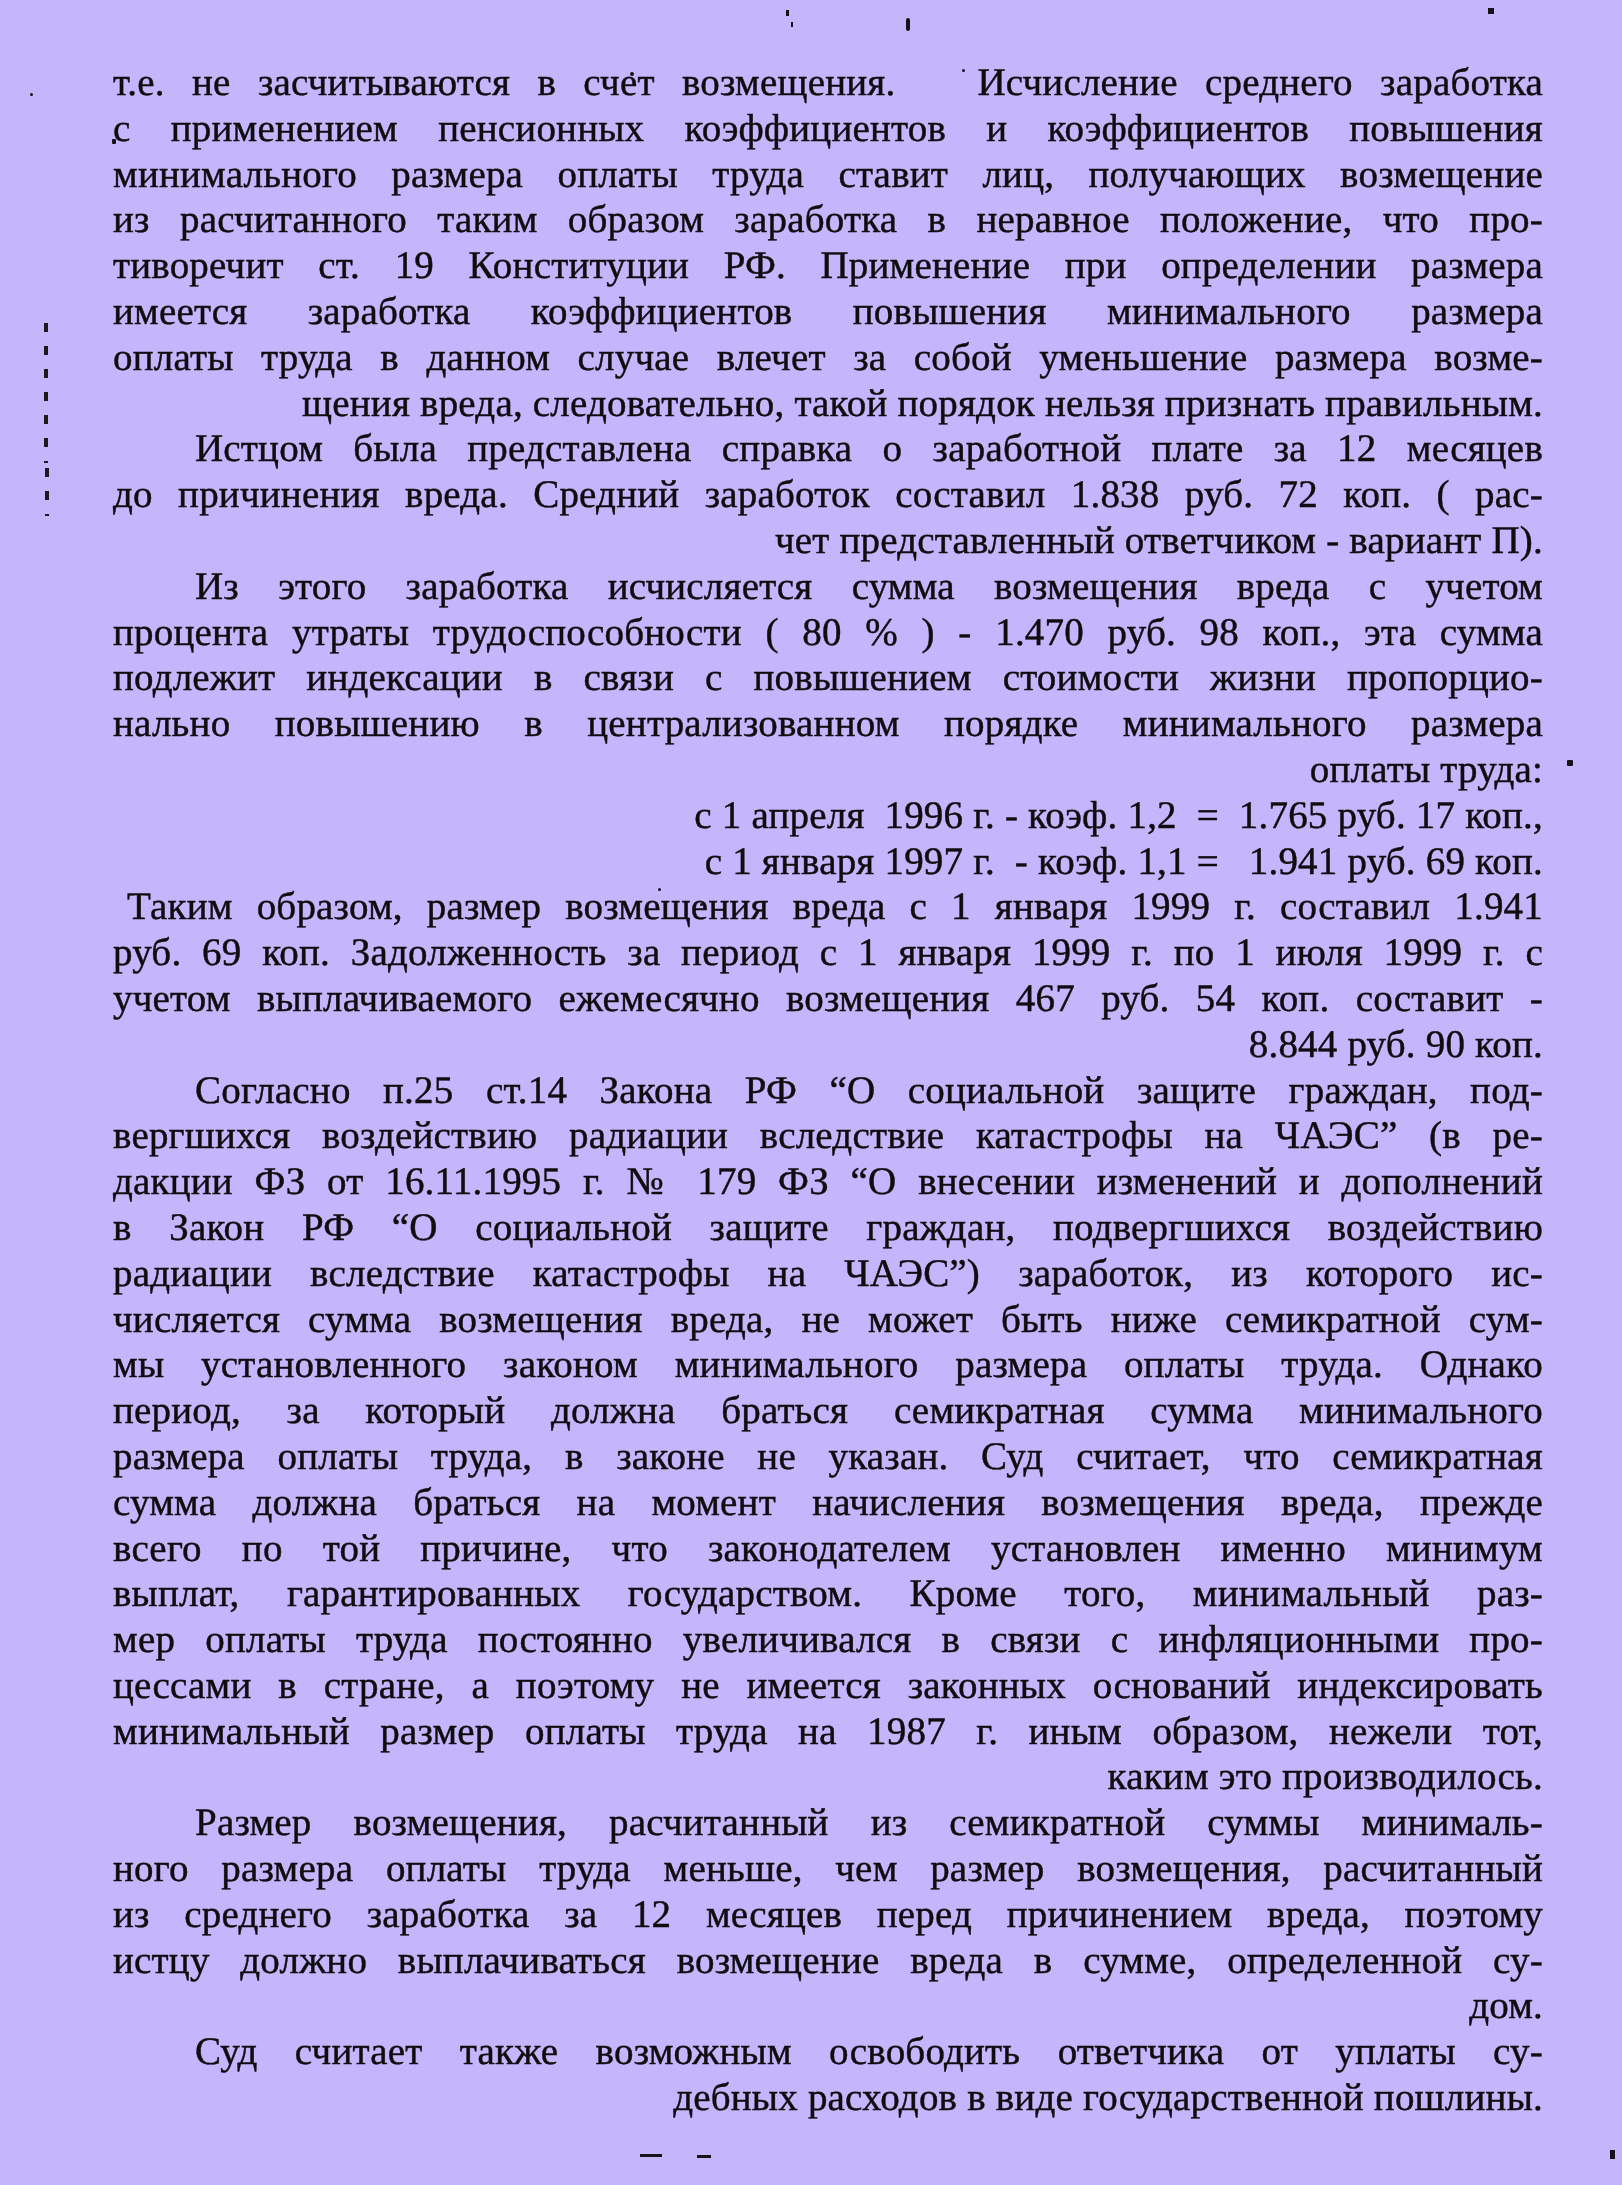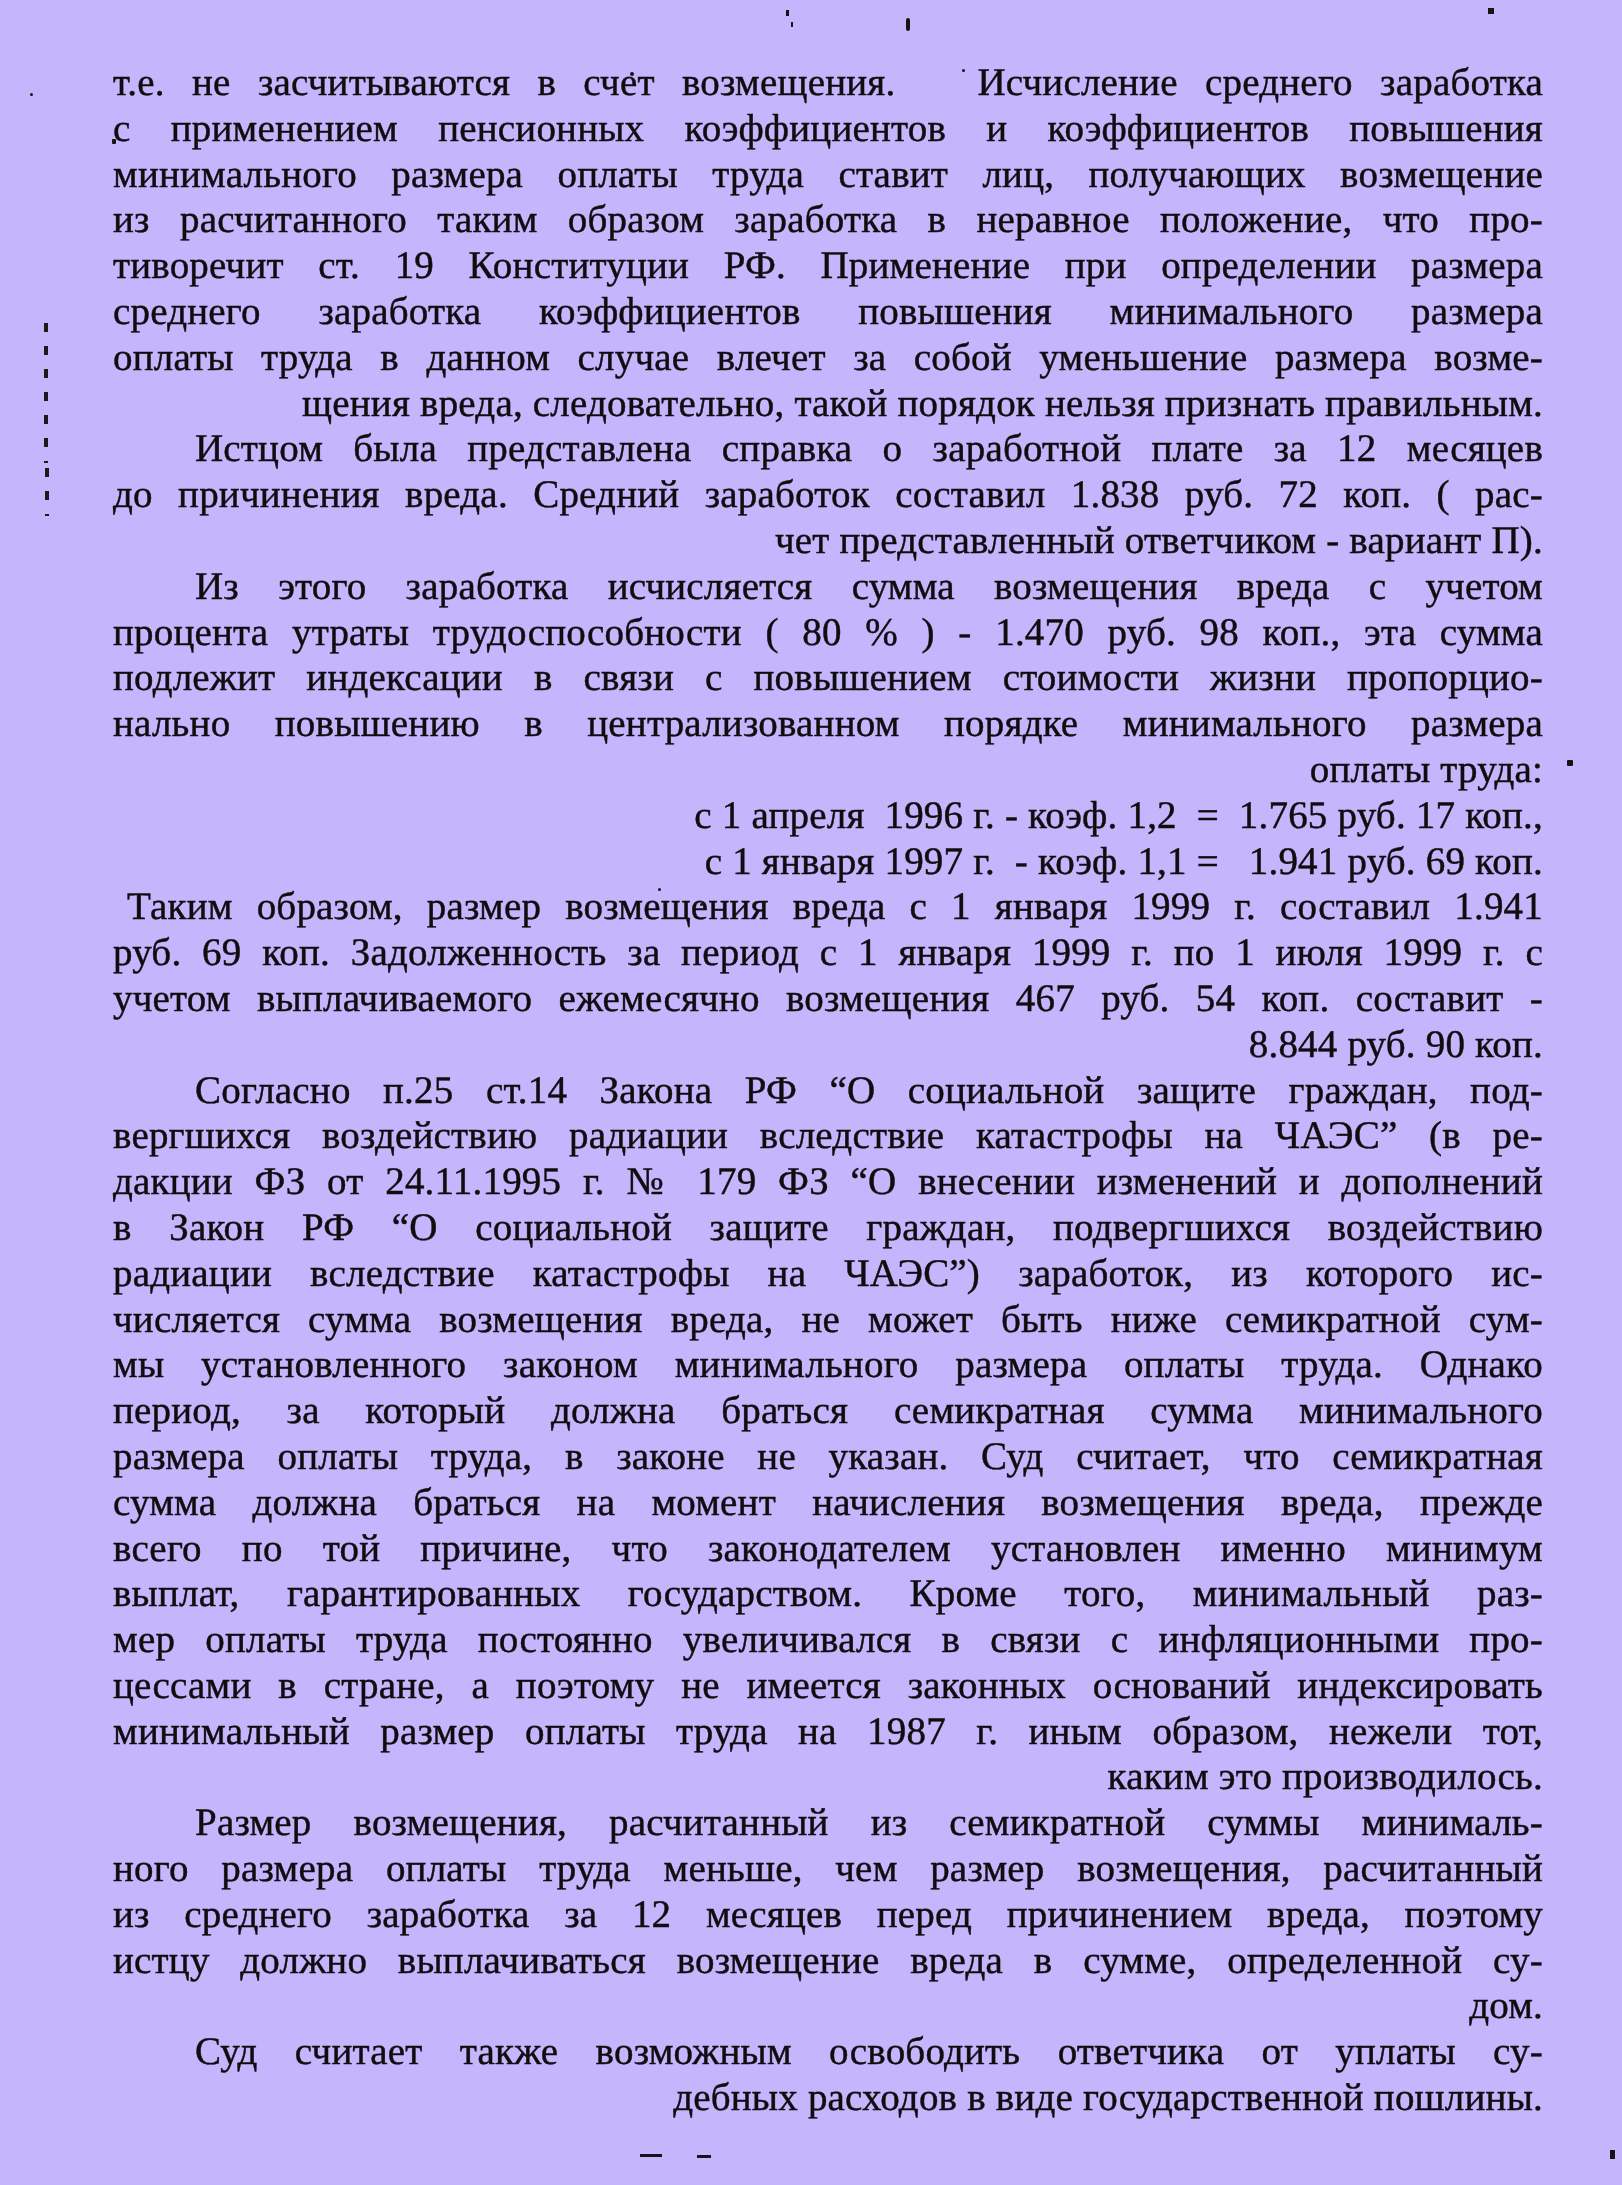--- a/index.html
+++ b/index.html
@@ -55,21 +55,21 @@
 
 <div class="page">
 
   <div class="text-block">
       <div class="para indent-none">
         <div class="line first j">т.е. не засчитываются в счет возмещения.&nbsp;&nbsp; Исчисление среднего заработка</div>
         <div class="line j">с применением пенсионных коэффициентов и коэффициентов повышения</div>
         <div class="line j">минимального размера оплаты труда ставит лиц, получающих возмещение</div>
         <div class="line j">из расчитанного таким образом заработка в неравное положение, что про-</div>
         <div class="line j">тиворечит ст. 19 Конституции РФ. Применение при определении размера</div>
-        <div class="line j">среднего заработка коэффициентов повышения минимального размера</div>
+        <div class="line j">имеется заработка коэффициентов повышения минимального размера</div>
         <div class="line j">оплаты труда в данном случае влечет за собой уменьшение размера возме-</div>
         <div class="line">щения вреда, следовательно, такой порядок нельзя признать правильным.</div>
       </div>
       <div class="para indent-normal">
         <div class="line first j">Истцом была представлена справка о заработной плате за 12 месяцев</div>
         <div class="line j">до причинения вреда. Средний заработок составил 1.838 руб. 72 коп. ( рас-</div>
         <div class="line">чет представленный ответчиком - вариант П).</div>
       </div>
       <div class="para indent-normal">
         <div class="line first j">Из этого заработка исчисляется сумма возмещения вреда с учетом</div>
@@ -84,21 +84,21 @@
       </div>
       <div class="para indent-small">
         <div class="line first j">Таким образом, размер возмещения вреда с 1 января 1999 г. составил 1.941</div>
         <div class="line j">руб. 69 коп. Задолженность за период с 1 января 1999 г. по 1 июля 1999 г. с</div>
         <div class="line j">учетом выплачиваемого ежемесячно возмещения 467 руб. 54 коп. составит -</div>
         <div class="line">8.844 руб. 90 коп.</div>
       </div>
       <div class="para indent-normal">
         <div class="line first j">Согласно п.25 ст.14 Закона РФ “О социальной защите граждан, под-</div>
         <div class="line j">вергшихся воздействию радиации вследствие катастрофы на ЧАЭС” (в ре-</div>
-        <div class="line j">дакции ФЗ от 24.11.1995 г. № 179 ФЗ “О внесении изменений и дополнений</div>
+        <div class="line j">дакции ФЗ от 16.11.1995 г. № 179 ФЗ “О внесении изменений и дополнений</div>
         <div class="line j">в Закон РФ “О социальной защите граждан, подвергшихся воздействию</div>
         <div class="line j">радиации вследствие катастрофы на ЧАЭС”) заработок, из которого ис-</div>
         <div class="line j">числяется сумма возмещения вреда, не может быть ниже семикратной сум-</div>
         <div class="line j">мы установленного законом минимального размера оплаты труда. Однако</div>
         <div class="line j">период, за который должна браться семикратная сумма минимального</div>
         <div class="line j">размера оплаты труда, в законе не указан. Суд считает, что семикратная</div>
         <div class="line j">сумма должна браться на момент начисления возмещения вреда, прежде</div>
         <div class="line j">всего по той причине, что законодателем установлен именно минимум</div>
         <div class="line j">выплат, гарантированных государством. Кроме того, минимальный раз-</div>
         <div class="line j">мер оплаты труда постоянно увеличивался в связи с инфляционными про-</div>

